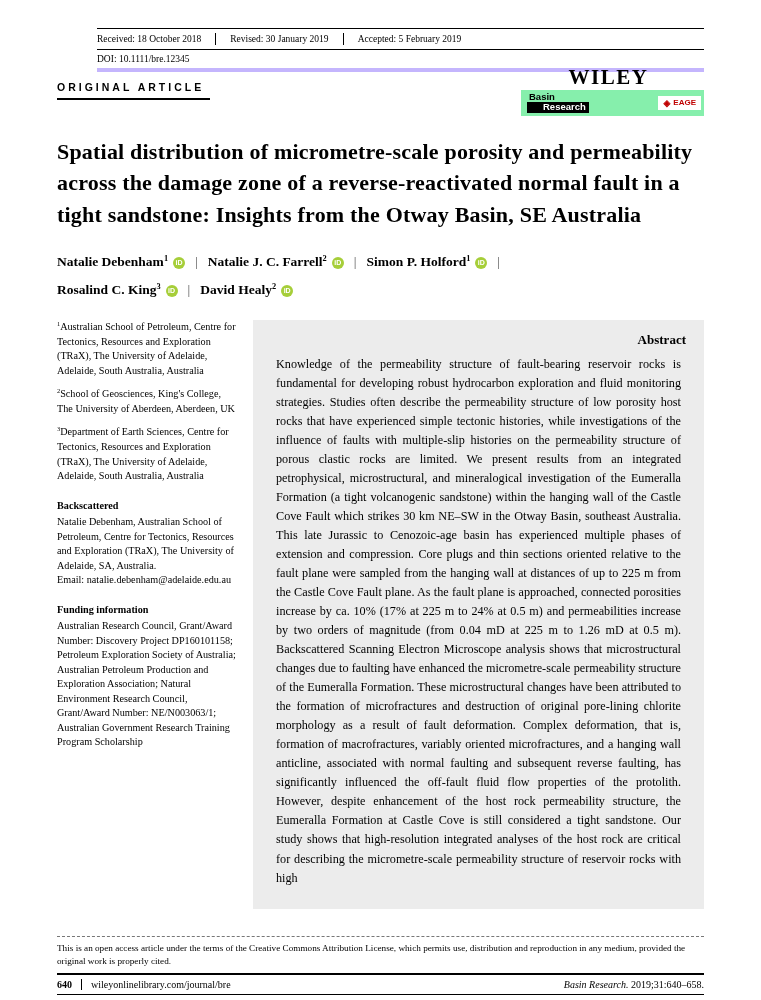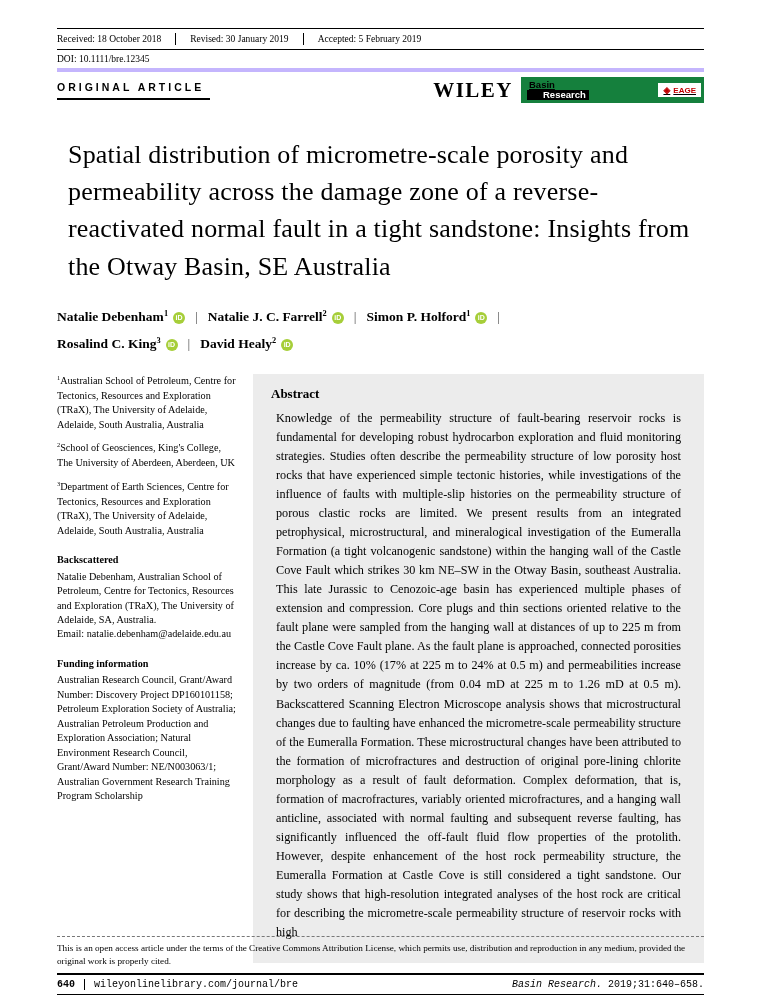--- a/index.html
+++ b/index.html
@@ -2,69 +2,69 @@
 <html><head>
 <meta charset="utf-8">
 <style>
   html,body { margin:0; padding:0; background:#888; }
   .page {
     position:relative; width:761px; height:1000px; margin:0 auto;
     background:#ffffff; box-sizing:border-box; padding:28px 57px 0 57px;
     font-family:"Liberation Serif", serif; color:#000; overflow:hidden;
   }
   
-  .meta-row { font-size:9.5px; padding:4px 0; display:flex; align-items:center; }
+  .meta-row { font-size:9.5px; padding:4px 0; display:flex; align-items:center;margin-left:40px; }
   .meta-1 { border-top:1.2px solid #000; border-bottom:1px solid #000; }
   .meta-2 { border-bottom:4px solid #c4b5fd; }
   .vdiv { width:1px; height:12px; background:#000; margin:0 14px; }
   
   .article-header { margin-top:0; display:flex; justify-content:space-between; align-items:center; height:36px; }
   .article-type {
     font-family:"Liberation Sans", sans-serif; font-weight:bold; font-size:10.5px;
     letter-spacing:3px; border-bottom:2px solid #000; padding:0 6px 5px 0;
   }
-  .logos { display:flex; align-items:center; }
+  .logos { display:flex; align-items:center;flex-direction:column; }
   .wiley { font-family:"Liberation Serif", serif; font-weight:bold; font-size:21px; letter-spacing:1.5px; margin-right:8px; }
   .journal-strip {
-    width:183px; height:26px; background:#15803d; display:flex; align-items:center;
-    justify-content:space-between; box-sizing:border-box; padding:0 3px 0 6px;text-decoration:underline;
+    width:183px; height:26px; background:#86efac; display:flex; align-items:center;
+    justify-content:space-between; box-sizing:border-box; padding:0 3px 0 6px;
   }
   .br-logo { font-family:"Liberation Sans", sans-serif; font-weight:bold; font-size:9.5px; line-height:1.05; }
   .br-top { color:#000; padding-left:2px; }
   .br-bottom { background:#000; color:#fff; padding:0 3px 1px 16px; display:inline-block; }
   .eage {
     background:#fff; display:flex; align-items:center; gap:3px; padding:2px 5px;
     font-family:"Liberation Sans", sans-serif; font-weight:bold; font-size:8px; color:#C00000;
   }
   .eage-mark { font-size:9px; color:#C00000; }
   
-  .title { margin:28px 0 0 11px; font-size:26px; line-height:1.43; font-weight:normal; letter-spacing:0.2px; }
+  .title { margin:28px 0 0 0; font-size:22px; line-height:1.43; font-weight:bold; letter-spacing:0.2px; }
   .authors { margin-top:18px; font-size:13.5px; font-weight:bold; line-height:2.05; }
   .sep { margin:0 10px; font-weight:normal; color:#555; }
   .orcid {
     display:inline-block; width:12px; height:12px; border-radius:50%; background:#A6CE39;
     color:#fff; font-family:"Liberation Sans", sans-serif; font-size:7px; font-weight:bold;
     text-align:center; line-height:12px; margin-left:5px; vertical-align:1px; cursor:pointer;
   }
   sup { font-size:0.62em; }
   
   .body { display:flex; margin-top:16px; }
   .left-col { width:196px; min-width:196px; padding-right:16px; box-sizing:border-box; font-size:10.2px; line-height:1.42; }
   .affil { margin-bottom:9px; }
   .block-heading { font-weight:bold; margin-top:15px; margin-bottom:2px; }
   .abstract { flex:1; background:#ECECEC; padding:12px 18px 16px 18px; min-height:548px; box-sizing:border-box; }
-  .abstract-heading { font-weight:bold; font-size:13px; margin-bottom:7px; }
+  .abstract-heading { font-weight:bold; font-size:13px; margin-bottom:7px;text-align:right; }
   .abstract-body { margin:5px; font-size:12.2px; line-height:1.56; text-align:justify; }
   
   .bottom-block { position:absolute; left:57px; right:57px; bottom:5px; }
   .oa-note { border-top:1px dashed #777; padding-top:5px; font-size:9.2px; line-height:1.35; }
   .copyright { font-size:9.2px; line-height:1.35; margin-top:4px; }
   .footer-bar {
     margin-top:6px; border-top:2px solid #000; border-bottom:1.5px solid #000;
-    display:flex; justify-content:space-between; align-items:center; padding:4px 0; font-size:10px;font-family:Liberation Mono, monospace;
+    display:flex; justify-content:space-between; align-items:center; padding:4px 0; font-size:10px;
   }
   .footer-left { display:flex; align-items:center; }
   .page-num { font-weight:bold; }
   .vdiv2 { width:1px; height:11px; background:#000; margin:0 9px; }
   .journal-url { cursor:pointer; }
   .email { cursor:pointer; }
 </style>
 </head>
 <body>
 

